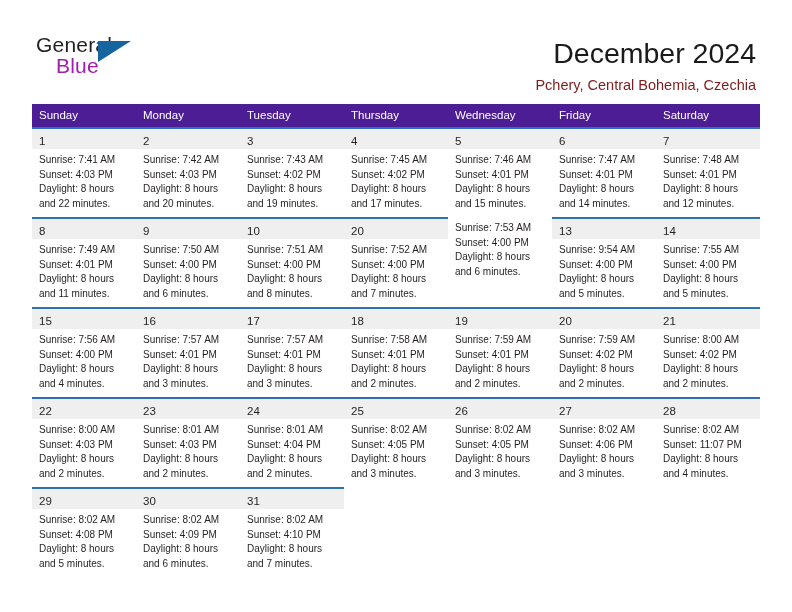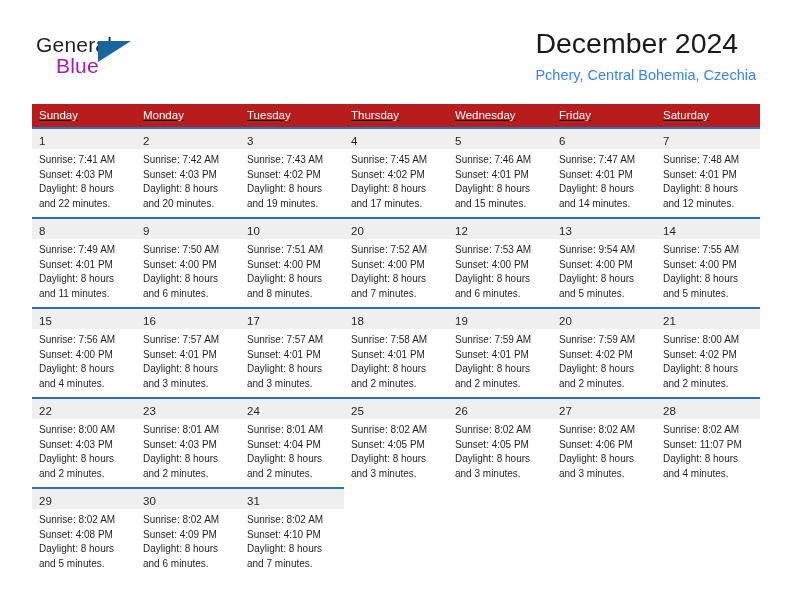--- a/index.html
+++ b/index.html
@@ -62,52 +62,51 @@
     top: 8px;
     width: 0;
     height: 0;
     border-left: 33px solid #16659f;
     border-bottom: 21px solid transparent;
   }
 
   .title-block {
     position: absolute;
     right: 36px;
-    top: 26px;
-    text-align: left;
+    top: 36px;
+    text-align: right;
   }
   .cal-title {
     font-size: 28.5px;
     font-weight: normal;
     color: #1a1a1a;
     line-height: 34px;
     white-space: nowrap;
   }
   .cal-subtitle {
     margin-top: 7px;
     font-size: 14.5px;
     font-weight: normal;
-    color: #3b82f6;
+    color: #7f1d1d;
     line-height: 17px;
     white-space: nowrap;
   }
 
   
   .calendar {
     position: absolute;
     left: 32px;
     top: 104px;
     width: 728px;
   }
 
   .weekday-row {
     display: flex;
     width: 728px;
-    background: #b91c1c;
-    text-decoration: underline;
+    background: #4c1d95;
   }
   .weekday {
     width: 104px;
     box-sizing: border-box;
     padding: 4px 0 4px 7px;
     font-size: 11.5px;
     color: #ffffff;
     line-height: 15px;
     white-space: nowrap;
   }
@@ -275,21 +274,20 @@
       <div class="daycell filled">
         <div class="daynum-band"><span class="daynum">20</span></div>
         <div class="details">
           <div>Sunrise: 7:52 AM</div>
           <div>Sunset: 4:00 PM</div>
           <div>Daylight: 8 hours</div>
           <div>and 7 minutes.</div>
         </div>
       </div>
       <div class="daycell filled">
-        <div class="daynum-band"><span class="daynum">12</span></div>
         <div class="details">
           <div>Sunrise: 7:53 AM</div>
           <div>Sunset: 4:00 PM</div>
           <div>Daylight: 8 hours</div>
           <div>and 6 minutes.</div>
         </div>
       </div>
       <div class="daycell filled">
         <div class="daynum-band"><span class="daynum">13</span></div>
         <div class="details">

